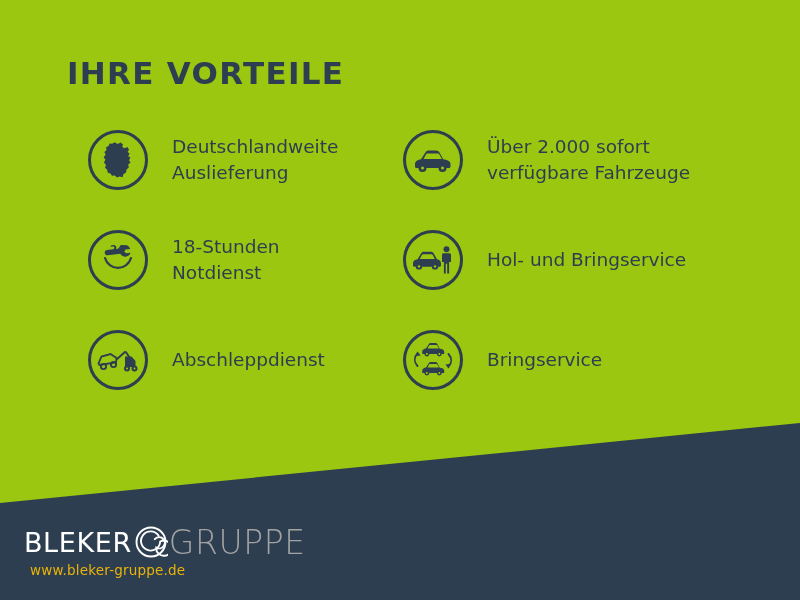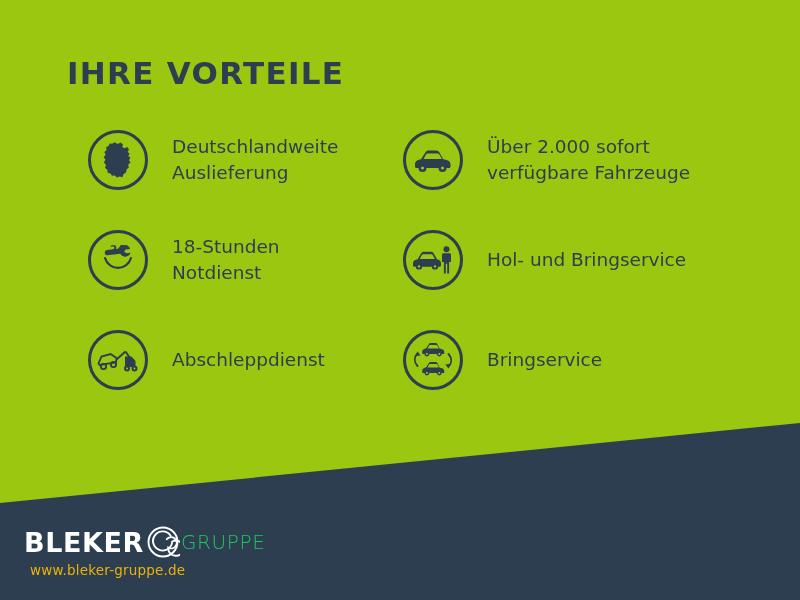--- a/index.html
+++ b/index.html
@@ -95,34 +95,34 @@
   .logo {
     position: absolute;
     left: 24px;
     top: 20px;
     display: flex;
     align-items: center;
     height: 34px;
   }
   .logo-bleker {
     font-size: 27px;
-    font-weight: bold;
+    font-weight: normal;
     color: #ffffff;
     letter-spacing: 0.6px;
     line-height: 1;
   }
   .logo-mark {
     margin: 0 1px 0 2px;
     display: flex;
     align-items: center;
   }
   .logo-gruppe {
-    font-size: 20px;
+    font-size: 33px;
     font-weight: 300;
-    color: #22c55e;
+    color: #a3a3a3;
     letter-spacing: 0.6px;
     line-height: 1;
   }
   .logo-url {
     position: absolute;
     left: 30px;
     top: 57px;
     font-size: 13.5px;
     color: #eab308;
     letter-spacing: 0.2px;

